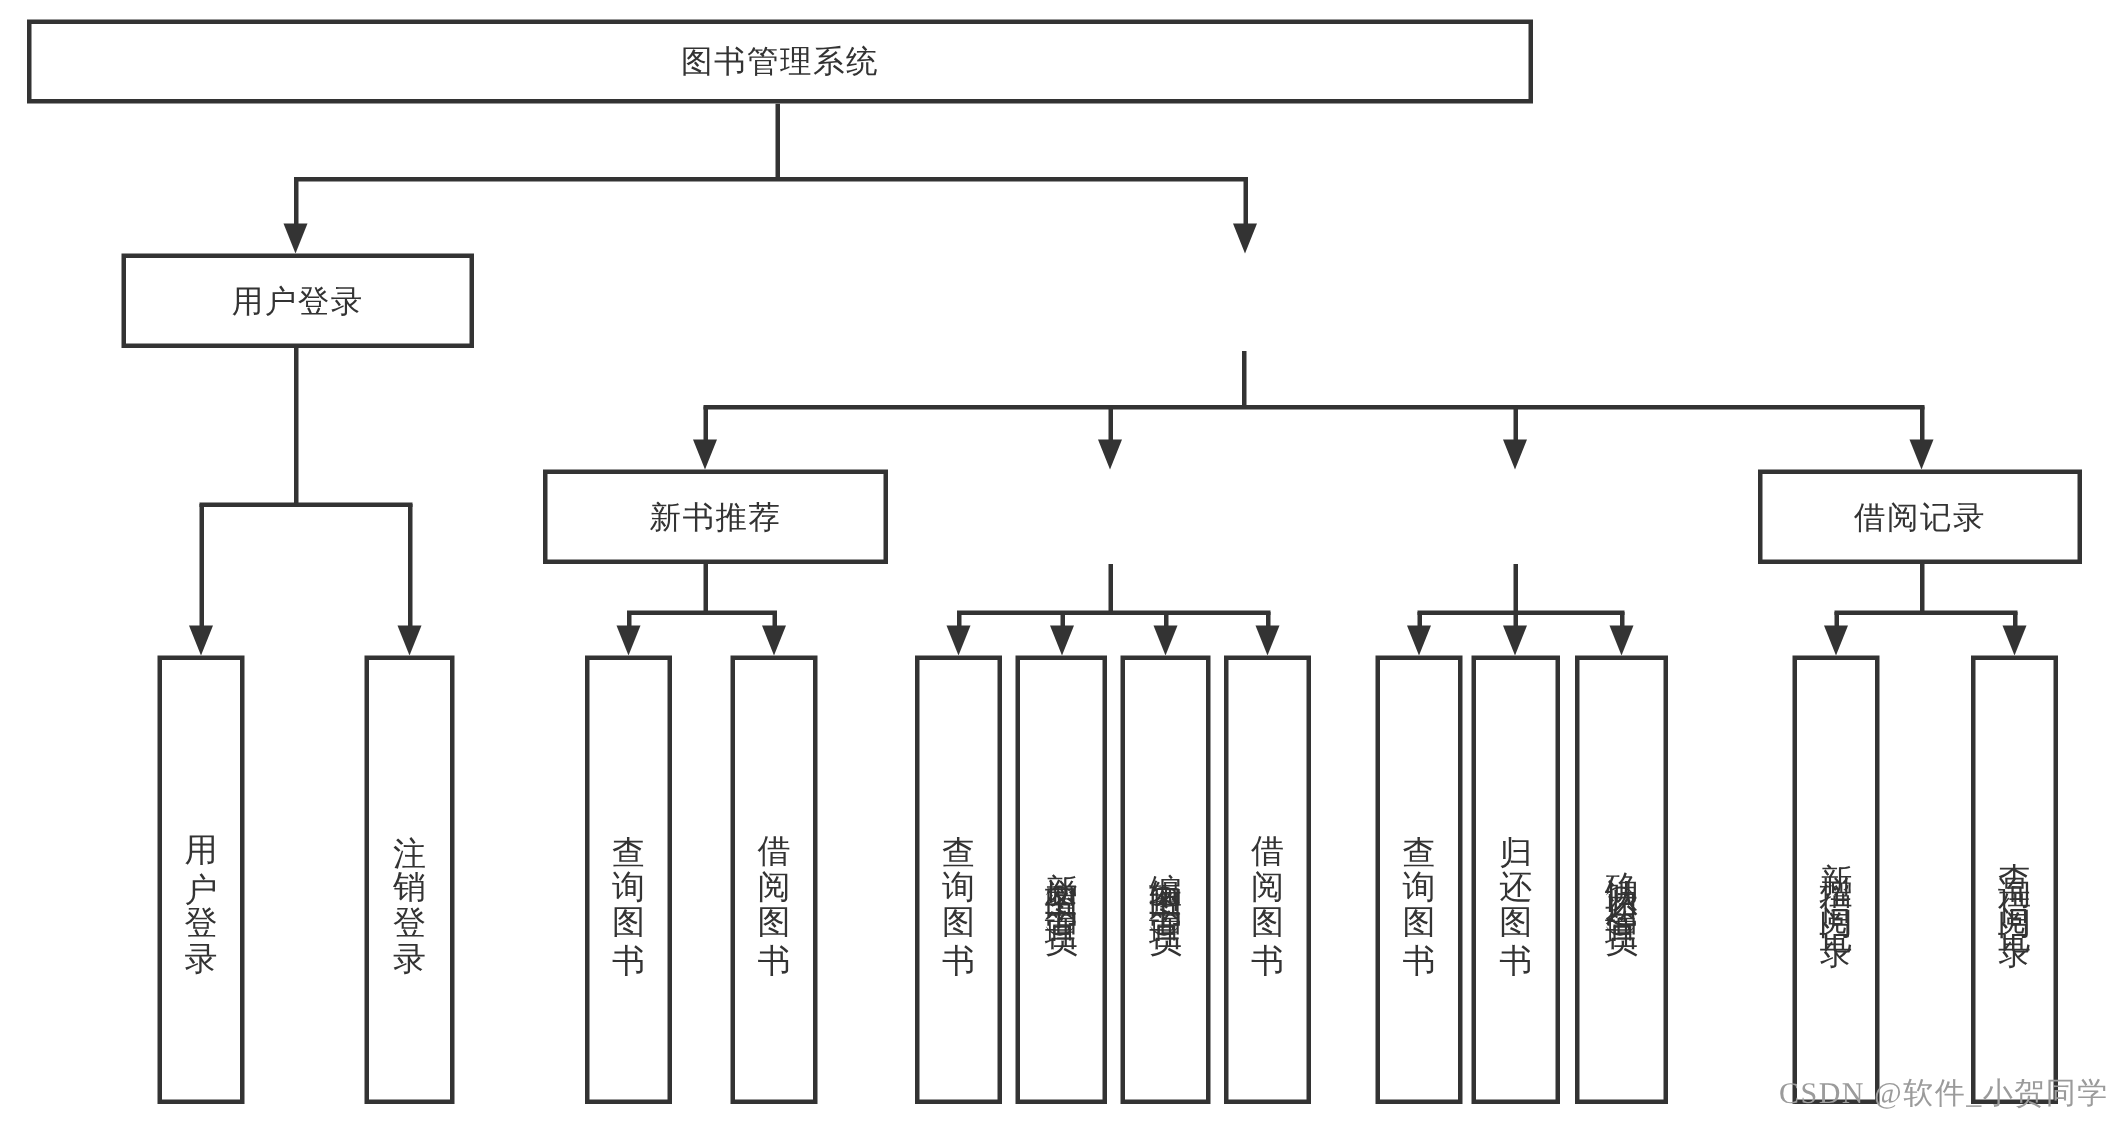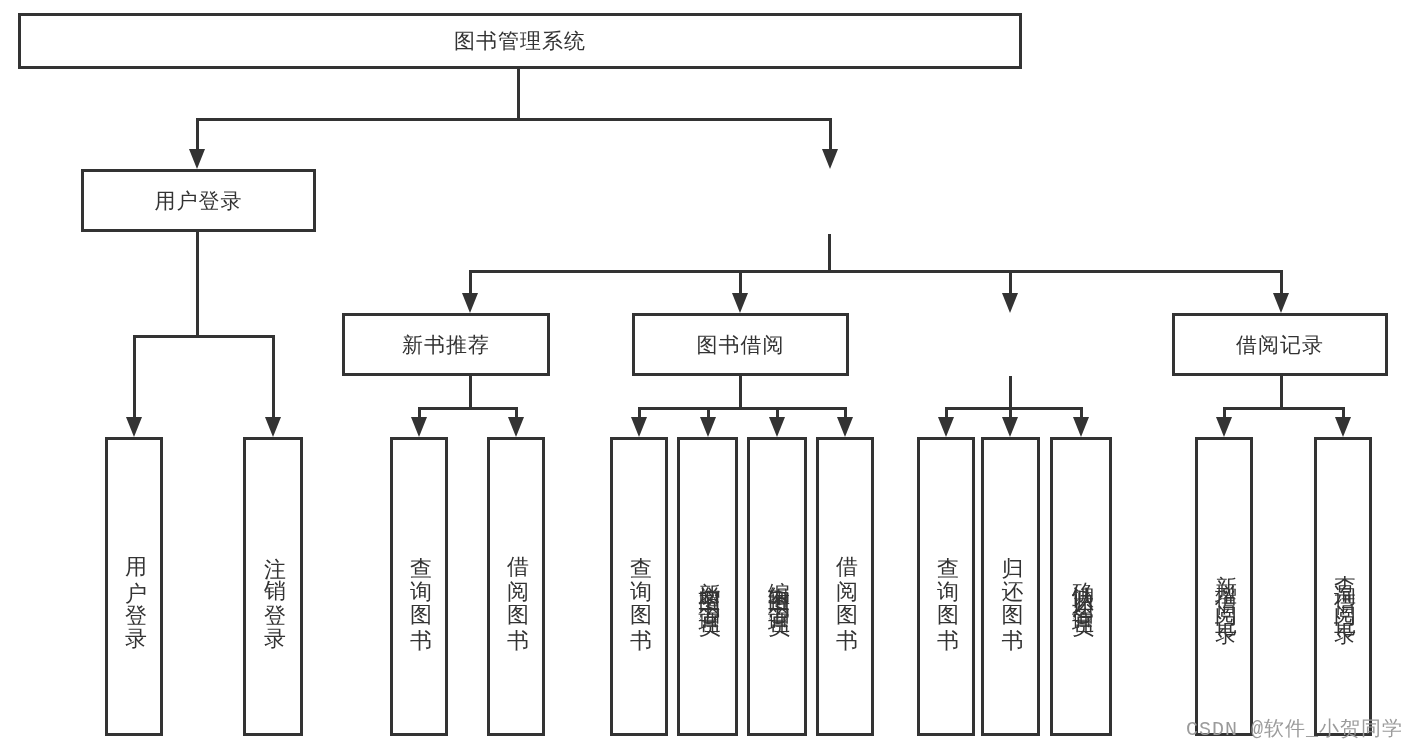--- a/index.html
+++ b/index.html
@@ -7,21 +7,21 @@
     --text:#333333;
     --wm:#9b9b9b;
     --bg:#ffffff;
   }
   html,body{margin:0;padding:0;background:var(--bg);}
   #canvas{
     position:relative;
     width:1405px;height:747px;
     background:var(--bg);
     overflow:hidden;
-    font-family:Liberation Mono, monospace;
+    font-family:Liberation Serif, serif;
     color:var(--text);
   }
   .hbox{
     position:absolute;
     box-sizing:border-box;
     border:3px solid var(--line);
     background:#fff;
     display:flex;align-items:center;justify-content:center;
     font-size:21px;
     letter-spacing:1px;
@@ -120,25 +120,22 @@
     </div>
 
   <div class="hbox" style="left:18px;top:13px;width:1004px;height:56px">
     <span>图书管理系统</span>
   </div>
 
   <div class="hbox" style="left:81px;top:169px;width:235px;height:63px">
     <span>用户登录</span>
   </div>
 
-  <div class="hbox" style="left:342px;top:313px;width:208px;height:63px">
+  <div class="hbox" style="left:362px;top:313px;width:230px;height:63px">
     <span>新书推荐</span>
-  </div>
-  <div class="hbox" style="left:632px;top:313px;width:217px;height:63px">
-    <span>图书借阅</span>
   </div>
   <div class="hbox" style="left:1172px;top:313px;width:216px;height:63px">
     <span>借阅记录</span>
   </div>
 
   <div class="vbox vshort" style="left:105px;top:437px;width:58px;height:299px">
     <span>用户登录</span>
   </div>
   <div class="vbox vshort" style="left:243px;top:437px;width:60px;height:299px">
     <span>注销登录</span>

